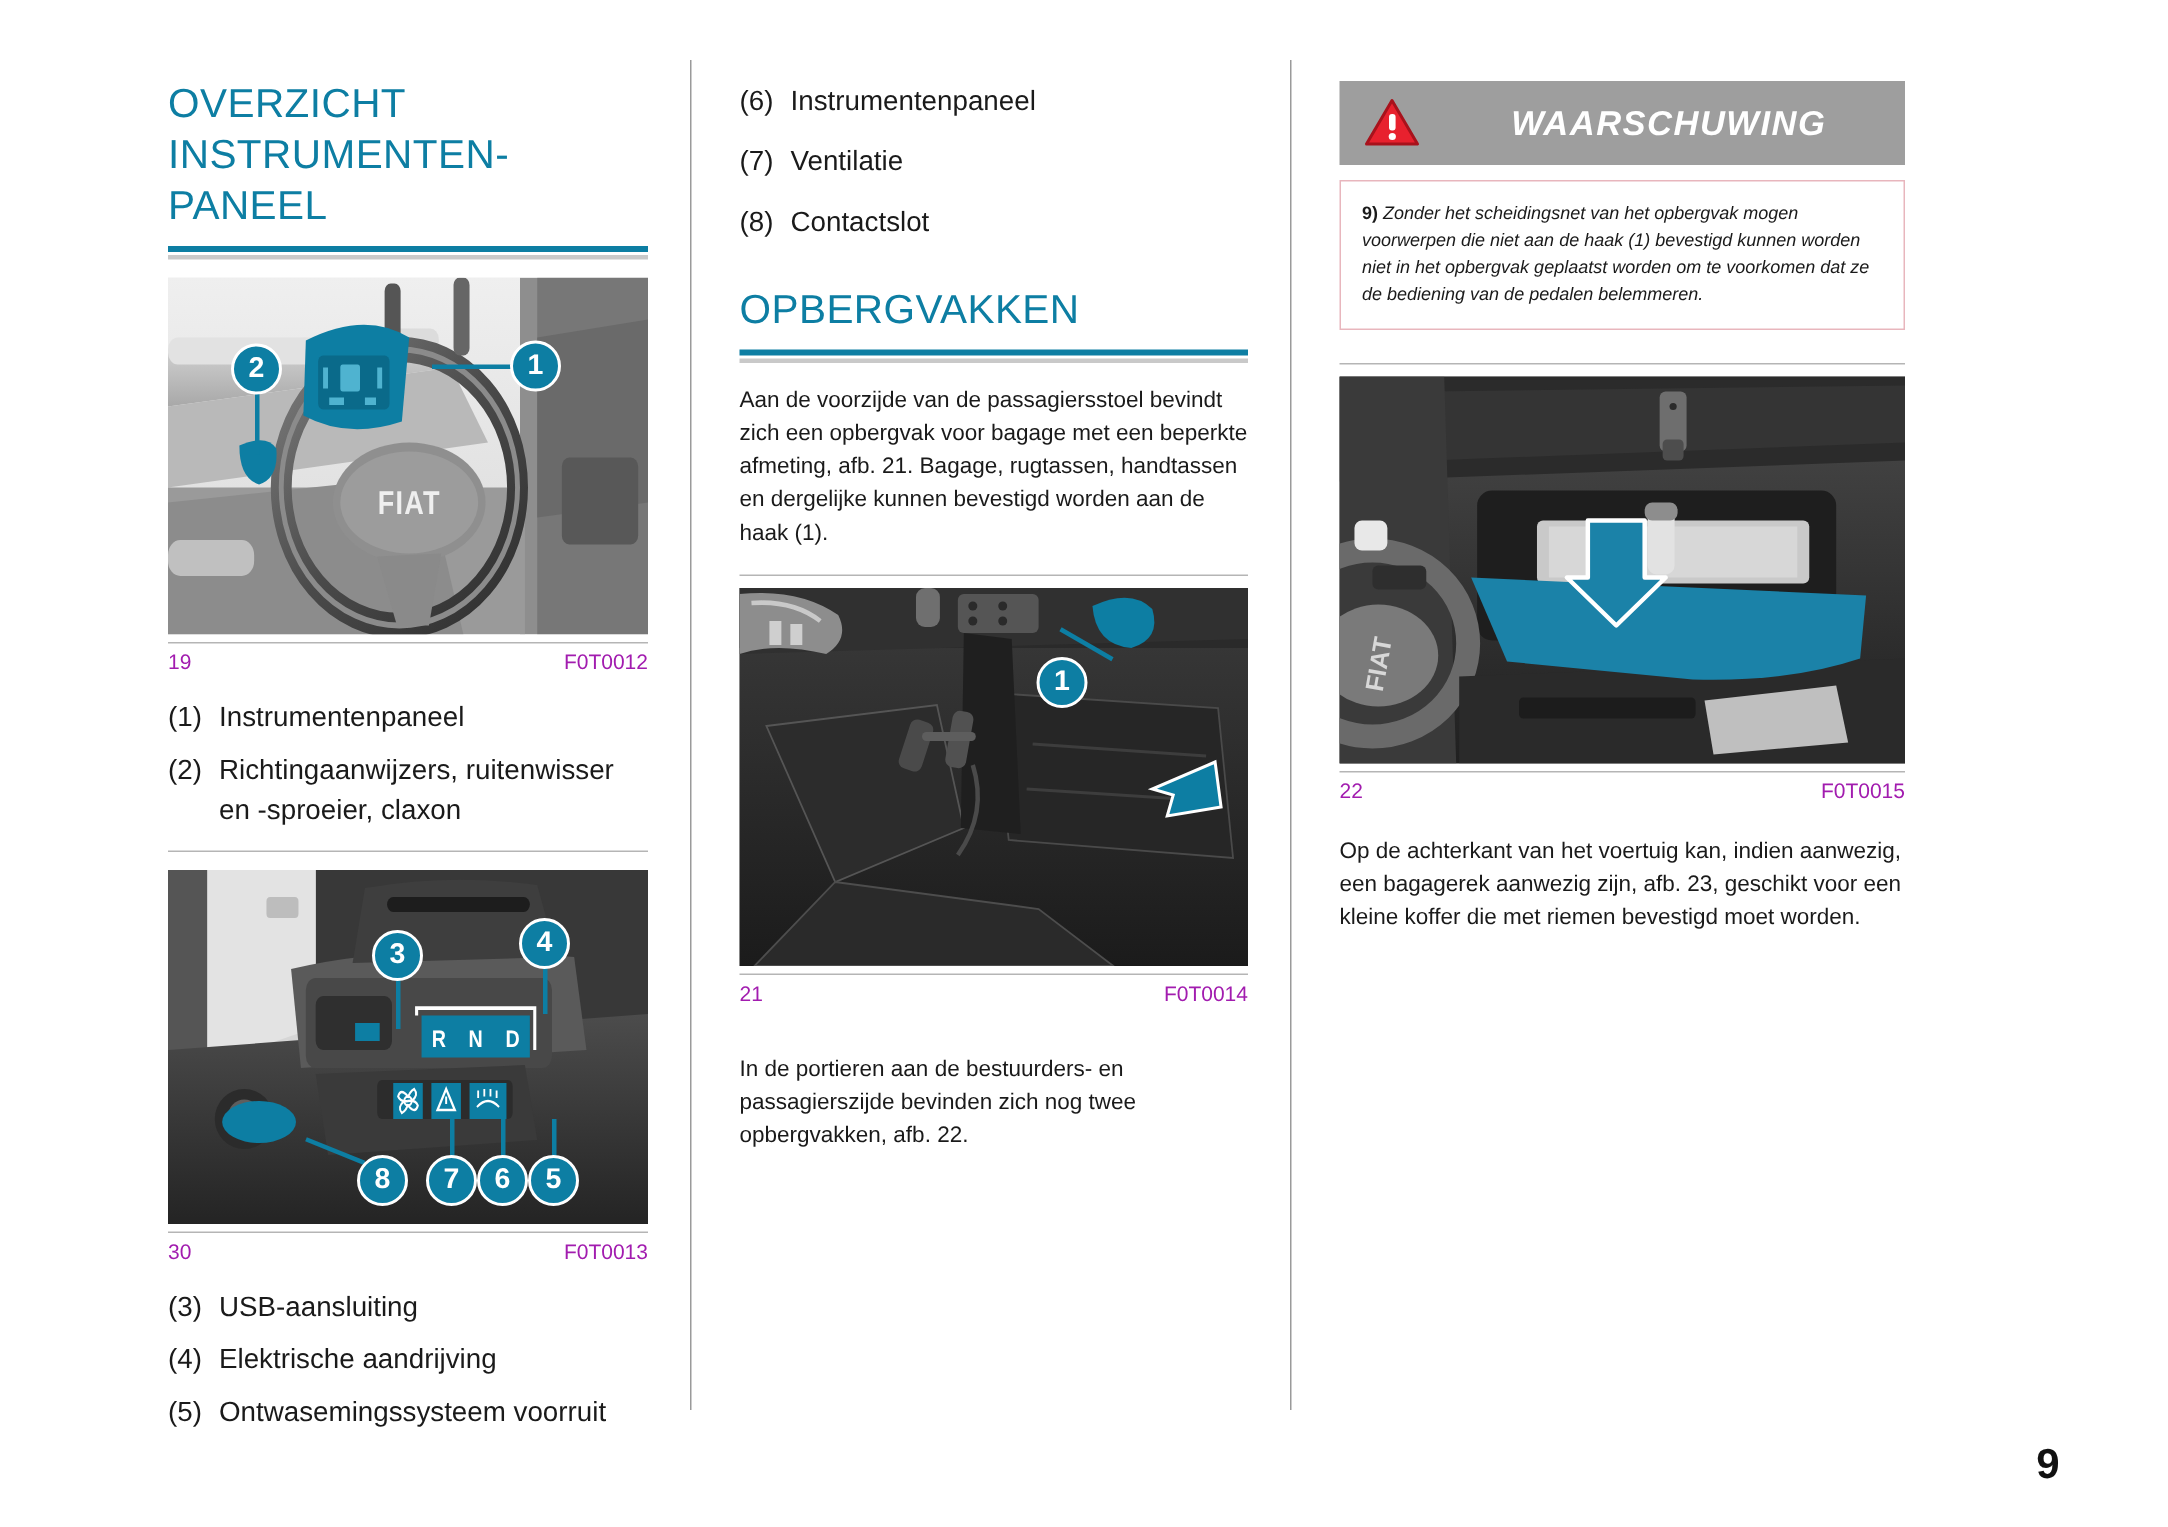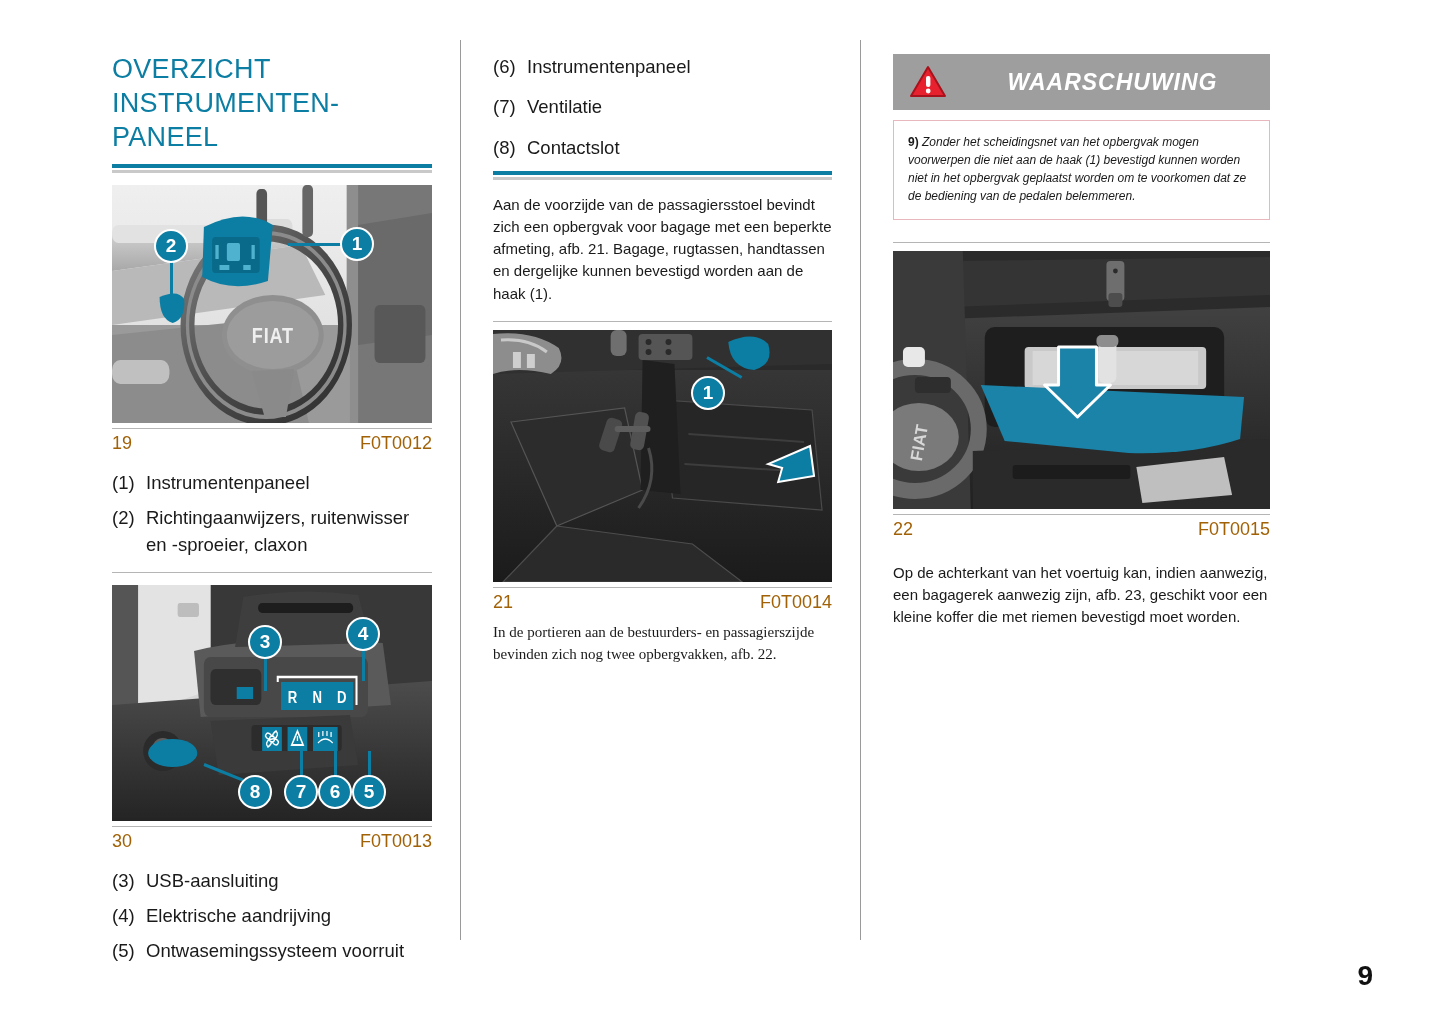--- a/index.html
+++ b/index.html
@@ -33,21 +33,21 @@
   
   .figure { margin-top:12px; }
   .fig-img {
     position:relative; width:100%; height:238px;
     background:#f2f2f2; overflow:hidden;
   }
   .fig-caption {
     display:flex; justify-content:space-between;
     border-top:1.5px solid #b5b5b5;
     padding-top:4px; margin-top:5px;
-    font-size:18px; color:#a16207;
+    font-size:14px; color:#a21caf;
   }
 
   
   .item-list { margin-top:16px; }
   .item {
     display:flex; font-size:18.5px; line-height:1.42;
     margin-bottom:9px;
   }
   .item .num { width:34px; flex:none; }
   .item .txt { flex:1; }
@@ -293,20 +293,21 @@
         <div class="item" style="margin-bottom:14px;">
           <span class="num">(7)</span>
           <span class="txt">Ventilatie</span>
         </div>
         <div class="item">
           <span class="num">(8)</span>
           <span class="txt">Contactslot</span>
         </div>
       </div>
 
+      <h1 class="section-title" style="margin-top:28px;">OPBERGVAKKEN</h1>
       <div class="title-rule">
         <div class="b"></div>
           <div class="g"></div>
       </div>
 
       <p class="body">Aan de voorzijde van de passagiersstoel bevindt zich een opbergvak voor bagage met een beperkte afmeting, afb. 21. Bagage, rugtassen, handtassen en dergelijke kunnen bevestigd worden aan de haak (1).</p>
 
       <div class="hr-thin" style="margin-top:16px;"></div>
 
       <div class="figure" style="margin-top:8px;">
@@ -356,21 +357,21 @@
 
           <div class="lead" style="left:214px;top:26px;width:40px;height:3px;transform:rotate(30deg);transform-origin:left center;"></div>
           <div class="callout" style="left:198px;top:46px;">1</div>
         </div>
         <div class="fig-caption">
           <span>21</span>
           <span>F0T0014</span>
         </div>
       </div>
 
-      <p class="body" style="margin-top:8px;font-family:Liberation Serif, serif;">In de portieren aan de bestuurders- en passagierszijde bevinden zich nog twee opbergvakken, afb. 22.</p>
+      <p class="body" style="margin-top:32px;">In de portieren aan de bestuurders- en passagierszijde bevinden zich nog twee opbergvakken, afb. 22.</p>
     </div>
 
     <div class="col col-3">
 
       <div style="margin-top:14px;">
         <div class="warn-head">
           <svg width="38" height="34" viewBox="0 0 38 34">
             <path d="M19 2 L36 31 L2 31 Z" fill="#e8212e" stroke="#a8121c" stroke-width="2" stroke-linejoin="round"></path>
             <rect x="17" y="11" width="4.4" height="11" rx="2" fill="#ffffff"></rect>
             <circle cx="19.2" cy="26" r="2.4" fill="#ffffff"></circle>

